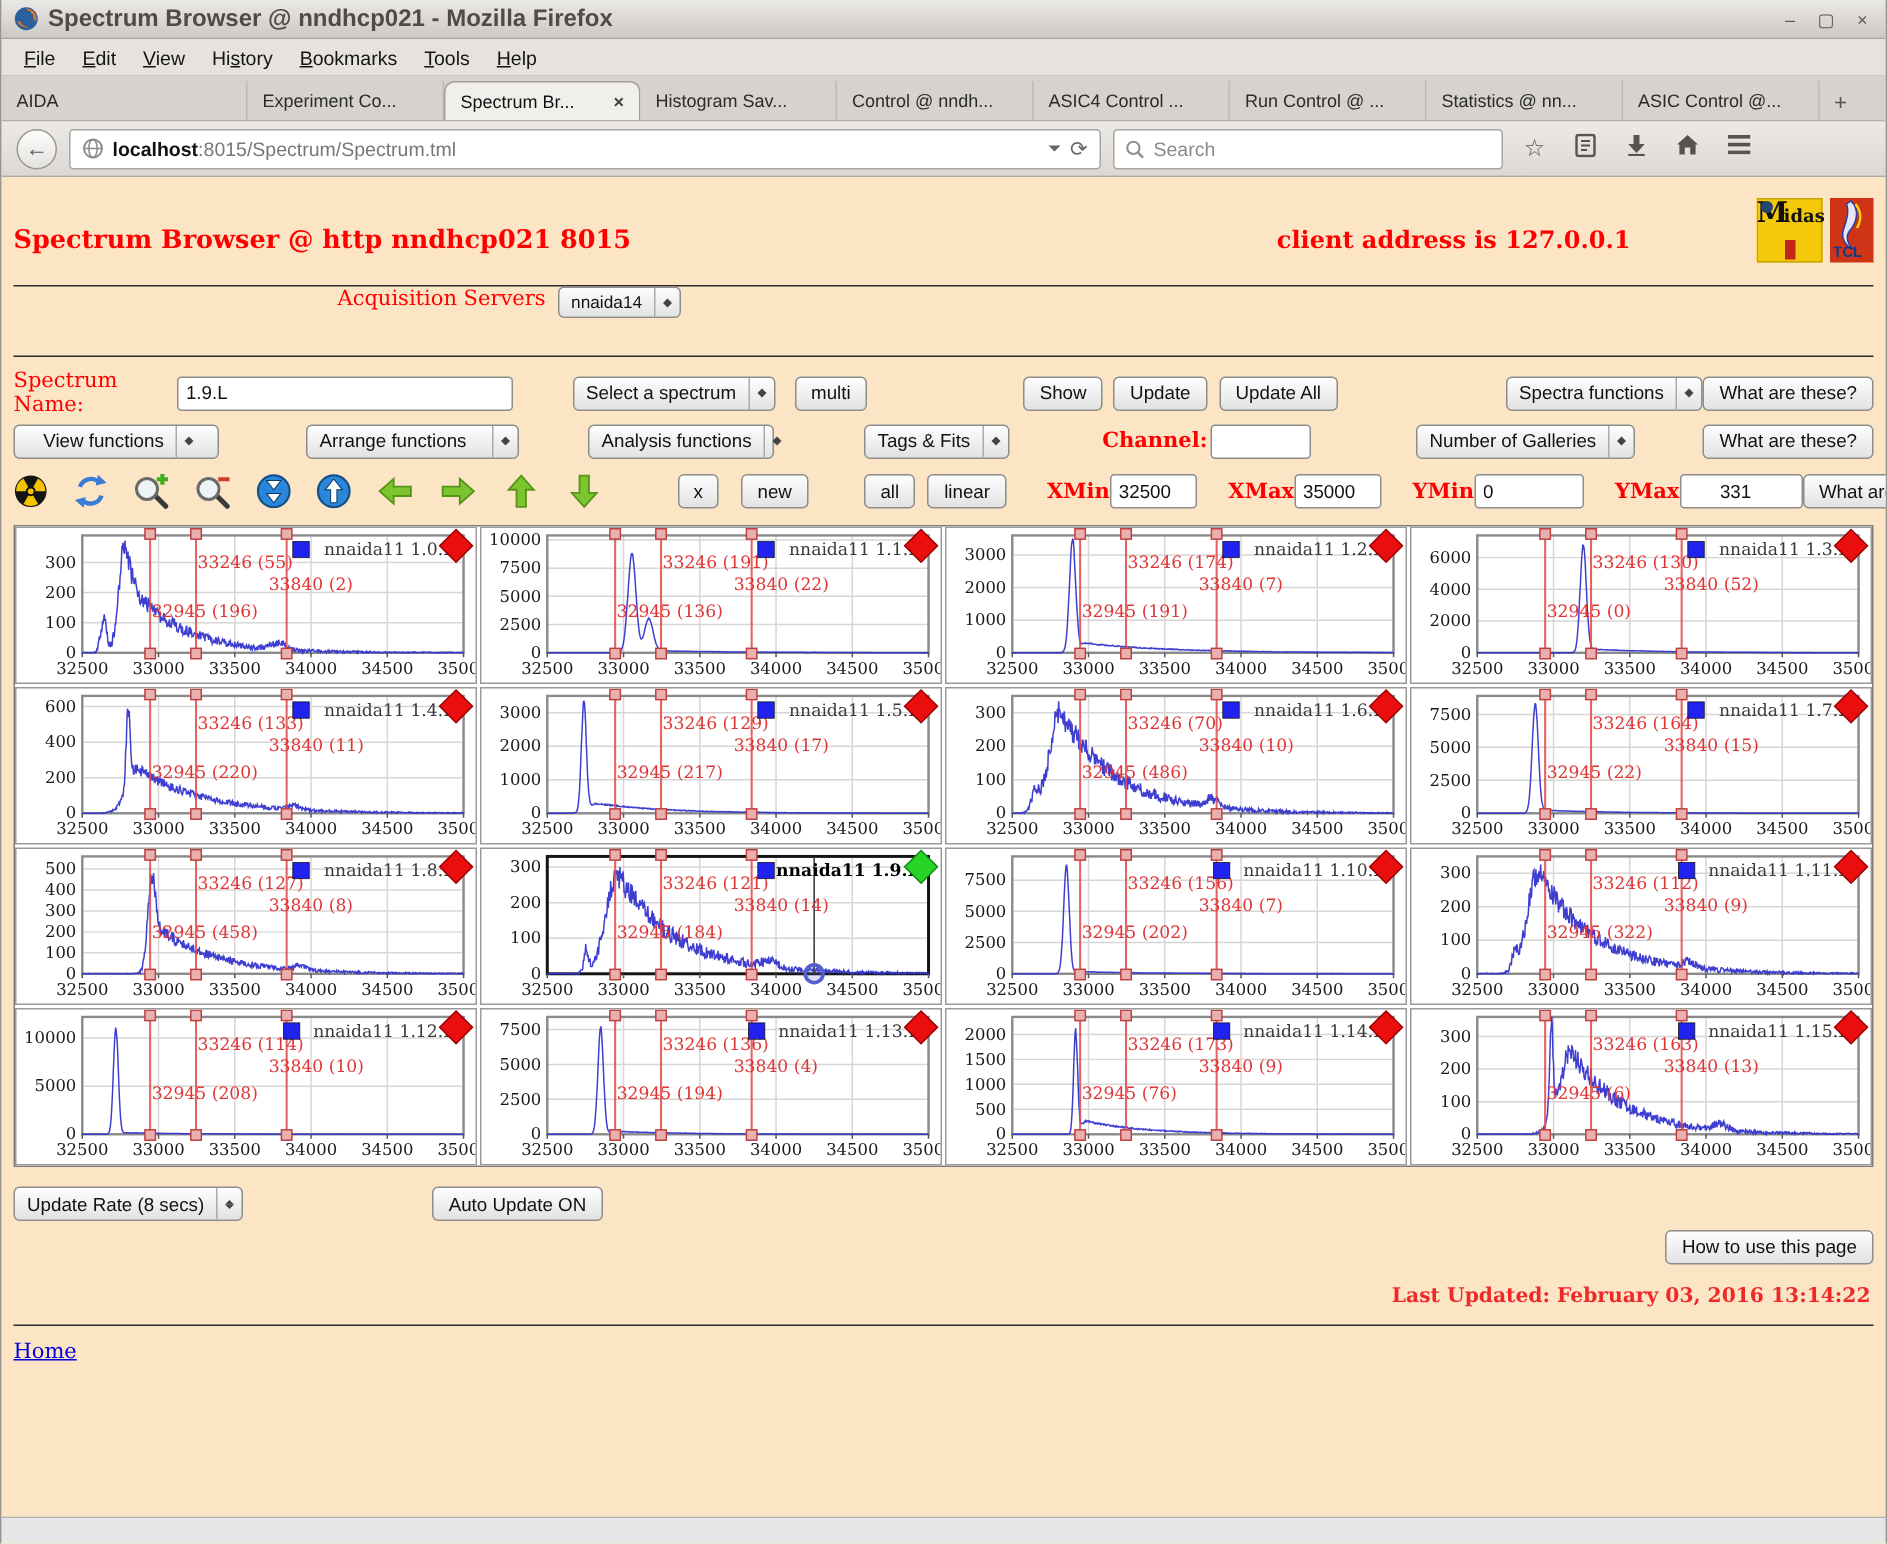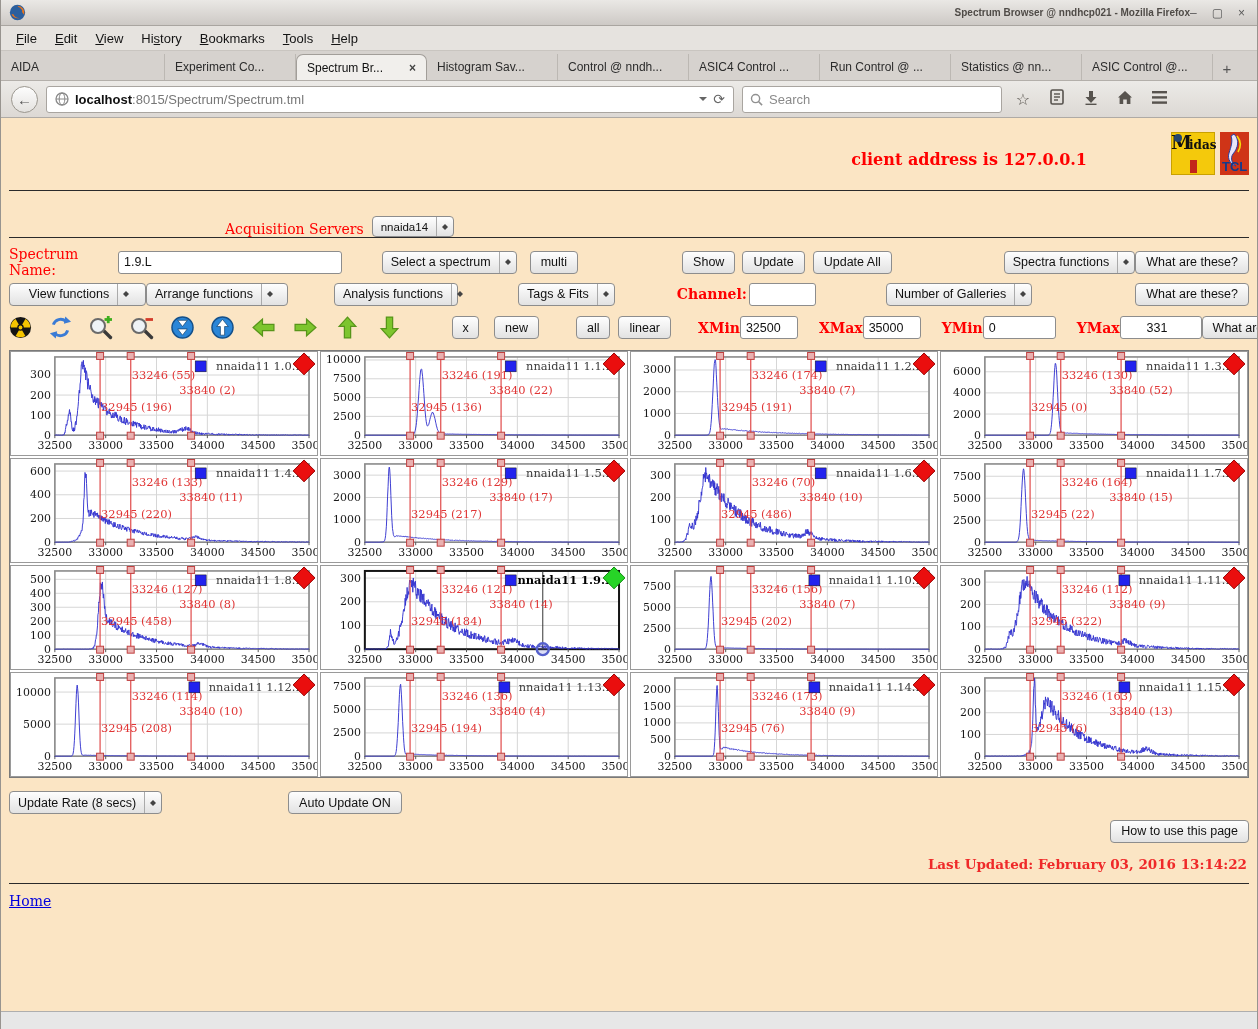--- a/index.html
+++ b/index.html
@@ -1,21 +1,21 @@
 <!DOCTYPE html>
 <html><head>
 <meta charset="utf-8">
 <style>
 *{box-sizing:border-box;margin:0;padding:0}
 html,body{width:1258px;height:1029px}
 body{font-family:"Liberation Sans",sans-serif;background:#fbe5c4;overflow:hidden;border-left:1px solid #98948f;border-right:1px solid #98948f}
 
 .titlebar{height:26px;background:linear-gradient(#eae8e5,#cdc9c5);display:flex;align-items:center;padding:0 8px;border-bottom:1px solid #a9a5a0}
 .ff-icon{width:17px;height:17px;margin-right:6px}
-.tb-title{flex:1;text-align:right;font-weight:bold;color:#4f4b47;font-size:10px}
+.tb-title{flex:1;text-align:left;font-weight:bold;color:#4f4b47;font-size:16px}
 .win-btns{display:flex;gap:15px;color:#5a5a5a;font-size:12px;margin-right:4px}
 .win-btns span{cursor:default;line-height:12px}
 .menubar{height:25px;background:#e6e3df;display:flex;align-items:center;padding:0 6px;font-size:13px;color:#141414;border-bottom:1px solid #c9c5c0}
 .menu-item{padding:3px 9px}
 .menu-item u{text-decoration:underline}
 .tabbar{height:30px;background:#d6d2ce;display:flex;align-items:flex-end;padding:3px 4px 0 0;border-bottom:1px solid #b3afaa}
 .tab-strip{display:flex;align-items:flex-end;height:27px}
 .tab{height:26px;display:flex;align-items:center;justify-content:space-between;padding:0 10px;font-size:12px;color:#2b2b2b;border-right:1px solid #bcb8b3;width:131px;white-space:nowrap;overflow:hidden}
 .tab:first-child{width:164px}
 .tab.active{background:#f1efec;border:1px solid #a29e99;border-bottom:none;border-radius:7px 7px 0 0;color:#111}
@@ -37,23 +37,23 @@
 .page-title{font-family:"DejaVu Serif",serif;font-weight:bold;font-size:17px;color:#f00;margin-top:18px}
 .client{font-family:"DejaVu Serif",serif;font-weight:bold;font-size:16px;color:#f00;margin:18px 84px 0 auto}
 .logos{display:flex;gap:5px}
 .midas-logo{width:44px;height:43px;background:#f4c90c;position:relative;font-family:"DejaVu Serif",serif;color:#111;text-align:center;box-shadow:0 0 0 1px #c9a100 inset}
 .midas-logo .big{font-size:19px;font-weight:bold;line-height:20px}
 .midas-logo .rest{font-size:12px;font-weight:bold;margin-left:-3px}
 .midas-logo .fig{position:absolute;left:19px;bottom:2px;width:7px;height:13px;background:#c2251a}
 .midas-logo .dot{position:absolute;left:3px;top:2px;width:8px;height:8px;border-radius:50%;background:#24456e}
 .tcl-logo{width:29px;height:43px;background:#cf3417;position:relative;overflow:hidden}
 .tcl-logo svg{position:absolute;top:0;left:0}
-.tcl-text{position:absolute;bottom:1px;left:2px;color:#123a8c;font-size:13px;font-weight:bold}
+.tcl-text{position:absolute;bottom:1px;left:2px;color:#123a8c;font-size:10px;font-weight:bold}
 .rule{border:none;border-top:1px solid #2a2a2a}
-.acq-row{height:46px;display:flex;align-items:flex-end}
+.acq-row{height:46px;display:flex;align-items:flex-start}
 .redlab{font-family:"DejaVu Serif",serif;color:#f00;font-size:14px}
 .redlab.b{font-weight:bold}
 .acq-label{margin-left:216px;margin-right:8px}
 .cur-acq{font-family:"DejaVu Serif",serif;font-weight:bold;font-size:15px;color:#f00;margin-left:auto;margin-right:252px}
 .ctl-row{display:flex;align-items:center;margin-top:10px;height:24px}
 .gtk-btn{display:inline-flex;align-items:center;justify-content:center;background:linear-gradient(#fefefe,#e2e2e2);border:1px solid #8d8d8d;border-radius:4px;font-size:12.5px;color:#111;padding:0 10px;height:23px;white-space:nowrap}
 .gtk-select{display:inline-flex;align-items:center;background:linear-gradient(#fefefe,#e2e2e2);border:1px solid #8d8d8d;border-radius:4px;font-size:12.5px;color:#111;height:23px;padding-left:8px;white-space:nowrap}
 .gtk-select .lbl{padding-right:8px}
 .spin{display:flex;flex-direction:column;align-items:center;justify-content:center;gap:2px;border-left:1px solid #aaa;height:100%;padding:0 5px}
 .spin i{display:block;width:0;height:0;border:3.5px solid transparent}
@@ -172,20 +172,21 @@
   <span class="nav-ic"><svg width="15" height="13" viewBox="0 0 15 13">
         <rect y="0" width="15" height="2.4" fill="#57534e"></rect>
         <rect y="5.2" width="15" height="2.4" fill="#57534e"></rect>
         <rect y="10.4" width="15" height="2.4" fill="#57534e"></rect>
       </svg></span>
 </div>
 
 <div class="page">
 
   <div class="hdr">
+    <div class="page-title">Spectrum Browser @ http nndhcp021 8015</div>
     <div class="client">client address is 127.0.0.1</div>
     <div class="logos">
       <div class="midas-logo">
         <span class="dot"></span>
         <span class="big">M</span><span class="rest">idas</span>
         <span class="fig"></span>
       </div>
       <div class="tcl-logo">
         <svg width="29" height="43" viewBox="0 0 29 43">
             <path d="M14 2 C20 8 18 16 13 22 C10 26 12 32 16 34 C11 33 7 27 9 21 C11 15 13 9 11 4 Z" fill="#e8e4f8" stroke="#2a3fa0" stroke-width="1"></path>
@@ -238,21 +239,21 @@
 
   
   <div class="ctl-row" style="margin-top:8px">
     <span class="gtk-select" style="width:137px;justify-content:center">
         <span class="lbl">View functions</span>
         <span class="spin">
           <i class="up"></i>
           <i class="dn"></i>
         </span>
       </span>
-    <span class="gtk-select" style="width:142px;justify-content:flex-start">
+    <span class="gtk-select" style="margin-left:58px;width:142px;justify-content:space-between">
         <span class="lbl">Arrange functions</span>
         <span class="spin">
           <i class="up"></i>
           <i class="dn"></i>
         </span>
       </span>
     <span class="gtk-select" style="margin-left:46px;width:124px;justify-content:space-between">
         <span class="lbl">Analysis functions</span>
         <span class="spin">
           <i class="up"></i>

